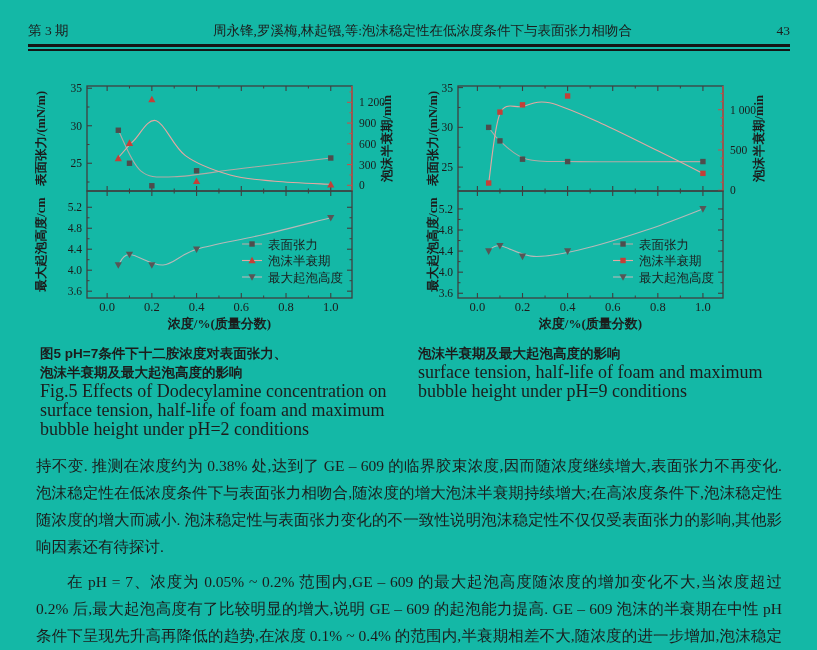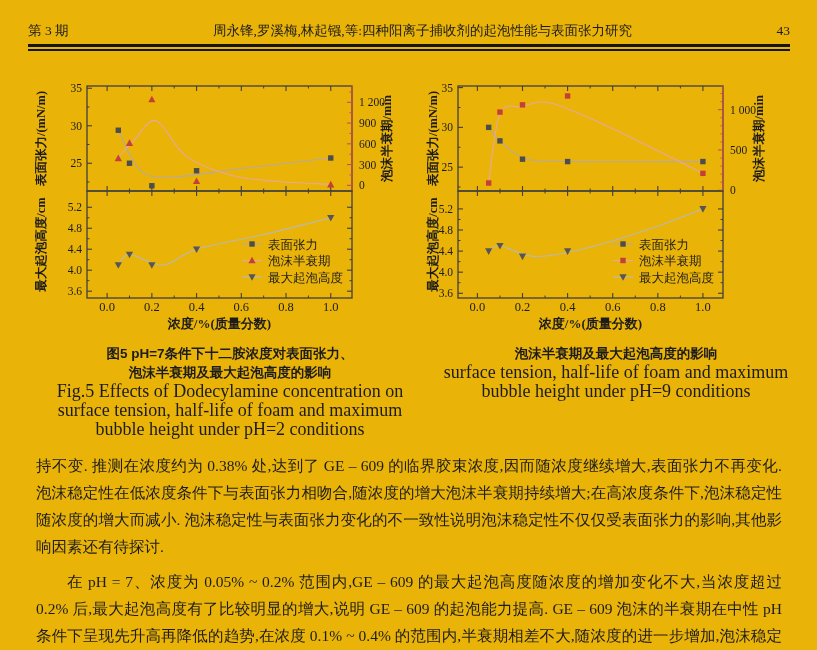--- a/index.html
+++ b/index.html
@@ -1,52 +1,52 @@
 <!DOCTYPE html>
 <html><head>
 <meta charset="utf-8">
 <style>
   html,body{margin:0;padding:0;background:#e8e8e8;}
   .page{
-    position:relative;width:817px;height:650px;background:#eab308;
+    position:relative;width:817px;height:650px;background:#14b8a6;
     font-family:"Liberation Serif",serif;color:#1c1c1c;overflow:hidden;
   }
   .hdr{
     position:absolute;top:22px;left:28px;width:762px;
     display:flex;align-items:baseline;font-size:13.5px;
   }
   .hdr .issue{flex:0 0 auto;}
   .hdr .title{flex:1 1 auto;text-align:center;}
   .hdr .pageno{flex:0 0 auto;}
   .rule{position:absolute;top:44px;left:28px;width:762px;}
   .rule .r1{height:3px;background:#151515;}
   .rule .r2{height:1.5px;background:#151515;margin-top:2px;}
   .chart{position:absolute;top:70px;}
   #chart-fig5{left:35px;}
   #chart-fig6{left:423px;}
-  .caption{position:absolute;text-align:center;line-height:19px;}
+  .caption{position:absolute;text-align:left;line-height:19px;}
   #cap5{left:40px;top:344px;width:380px;}
   #cap6{left:418px;top:344px;width:396px;}
   .cap-cn{font-weight:700;font-size:13.5px;font-family:"Liberation Sans",sans-serif;}
   .cap-en{font-weight:400;font-size:18px;font-family:"Liberation Serif",serif;}
   .bodytext{
     position:absolute;left:28px;top:444px;width:762px;
     font-size:15.5px;line-height:27px;text-align:justify;
   }
   .bodytext p{margin:8px;}
   .bodytext p.indent{text-indent:2em;}
 </style>
 </head>
 <body>
 
 <div class="page">
 
   <div class="hdr">
     <span class="issue">第 3 期</span>
-    <span class="title">周永锋,罗溪梅,林起镪,等:四种阳离子捕收剂的起泡性能与表面张力研究</span>
+    <span class="title">周永锋,罗溪梅,林起镪,等:泡沫稳定性在低浓度条件下与表面张力相吻合</span>
     <span class="pageno">43</span>
   </div>
   <div class="rule">
     <div class="r1"></div>
     <div class="r2"></div>
   </div>
 
   <svg class="chart" id="chart-fig5" width="385" height="263" viewBox="0 0 385 263">
       <rect x="52" y="16" width="265" height="105" fill="none" stroke="#3f3f3f" stroke-width="1.3"></rect>
       <line x1="52" y1="93.25" x2="57" y2="93.25" stroke="#3f3f3f" stroke-width="1.1"></line>

